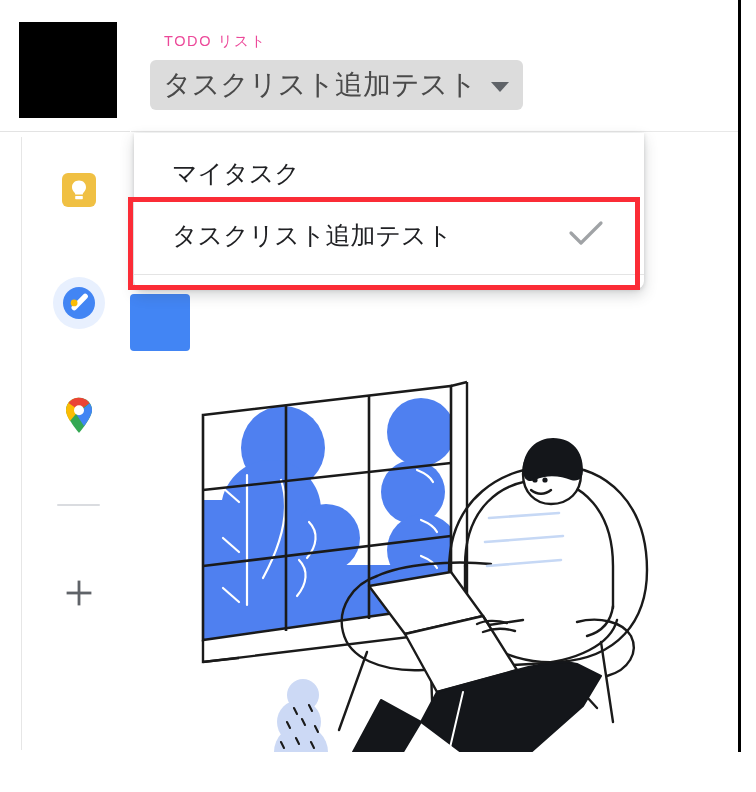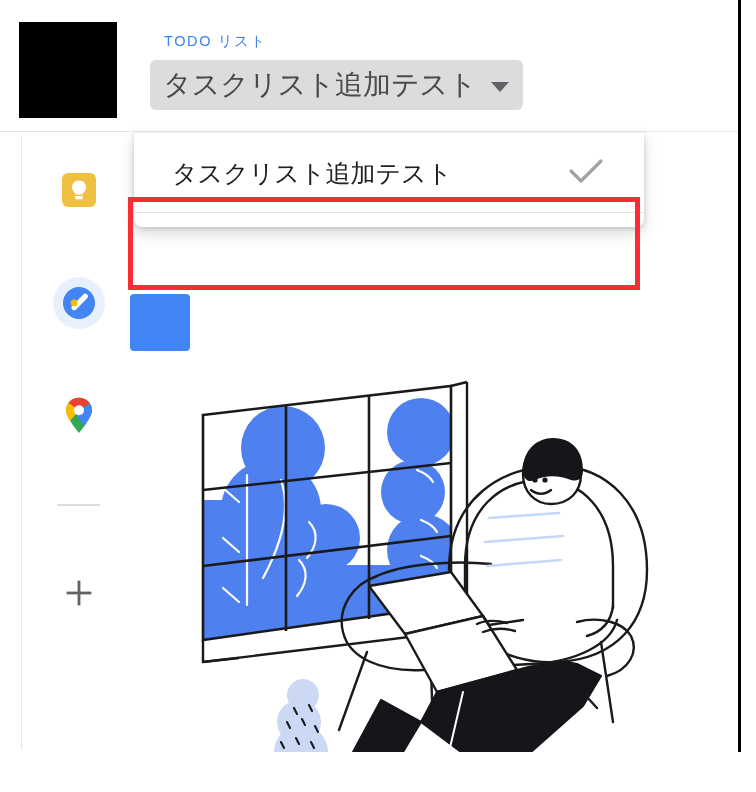--- a/index.html
+++ b/index.html
@@ -121,21 +121,21 @@
     left: 0; top: 0;
     width: 607px; height: 131px;
     background: #ffffff;
     border-bottom: 1px solid #e8e8e8;
   }
   .todo-eyebrow {
     position: absolute;
     left: 33px; top: 32px;
     font-size: 14.5px;
     letter-spacing: 1.6px;
-    color: #3b82f6;
+    color: #ec4899;
     font-weight: 500;
     white-space: nowrap;
   }
   .list-chip {
     position: absolute;
     left: 150px; top: 60px;
     height: 50px;
     padding: 0 14px 0 13px;
     display: flex;
     align-items: center;
@@ -388,20 +388,23 @@
 
   <div class="rail-add" data-name="add-app-button">
     <svg width="28" height="28" viewBox="0 0 28 28" data-name="plus-icon">
       <line x1="14" y1="3" x2="14" y2="25" stroke="#5f6368" stroke-width="2.8" stroke-linecap="square"></line>
       <line x1="3" y1="14" x2="25" y2="14" stroke="#5f6368" stroke-width="2.8" stroke-linecap="square"></line>
     </svg>
   </div>
 
   <div class="list-menu" data-name="task-list-dropdown-menu">
 
+    <div class="menu-item" data-name="menu-item-my-tasks">
+      <span class="menu-item-label" data-name="menu-item-label">マイタスク</span>
+    </div>
 
     <div class="menu-item" data-name="menu-item-selected-list">
       <span class="menu-item-label" data-name="menu-item-label">タスクリスト追加テスト</span>
       <span class="menu-check" data-name="check-icon">
         <svg width="36" height="28" viewBox="0 0 36 28">
           <polyline points="3,14 13,24 33,4" fill="none" stroke="#a0a3a6" stroke-width="3.2" stroke-linecap="round" stroke-linejoin="round"></polyline>
         </svg>
       </span>
     </div>
 

